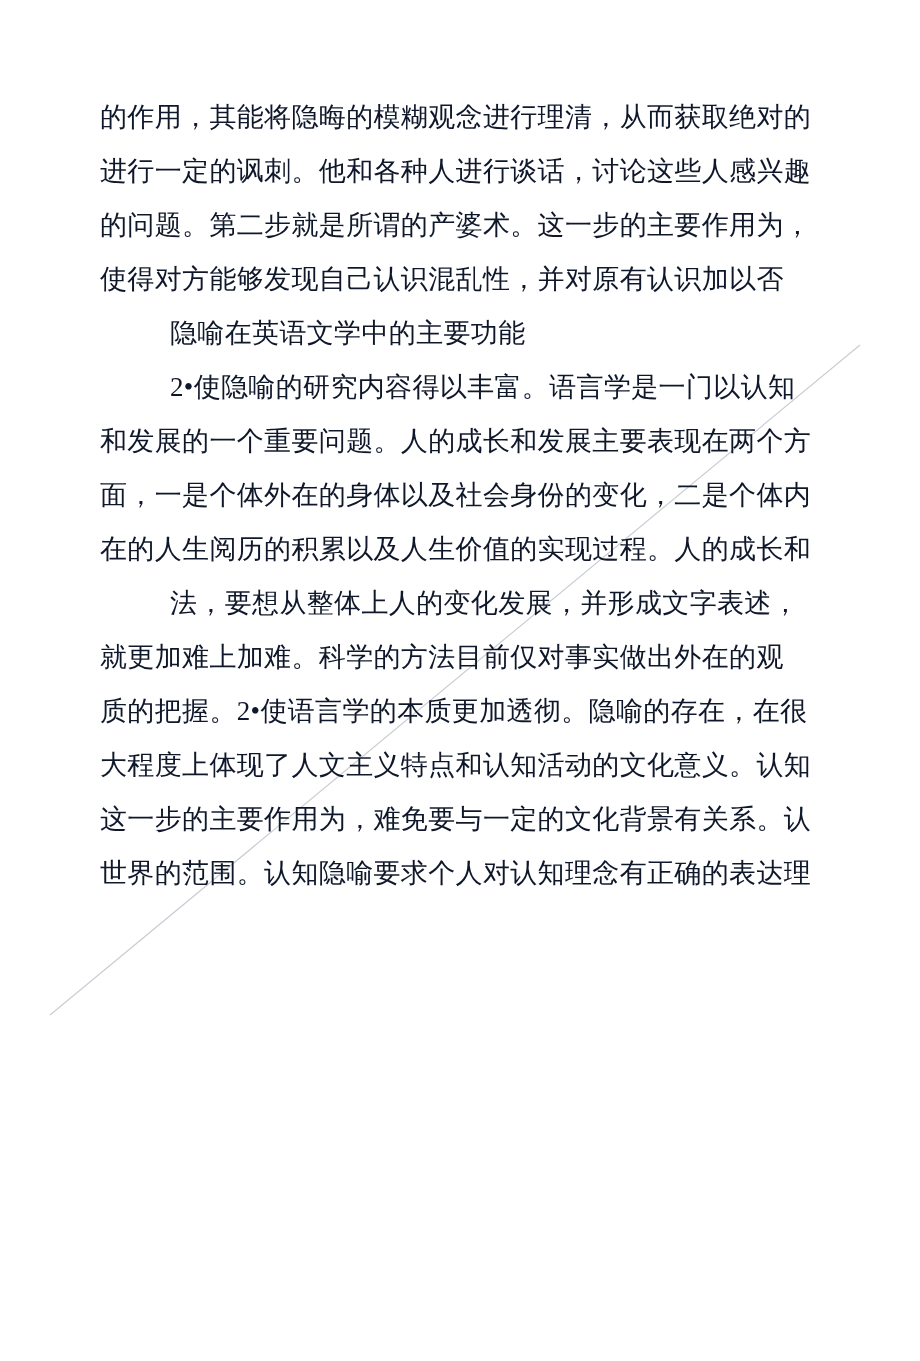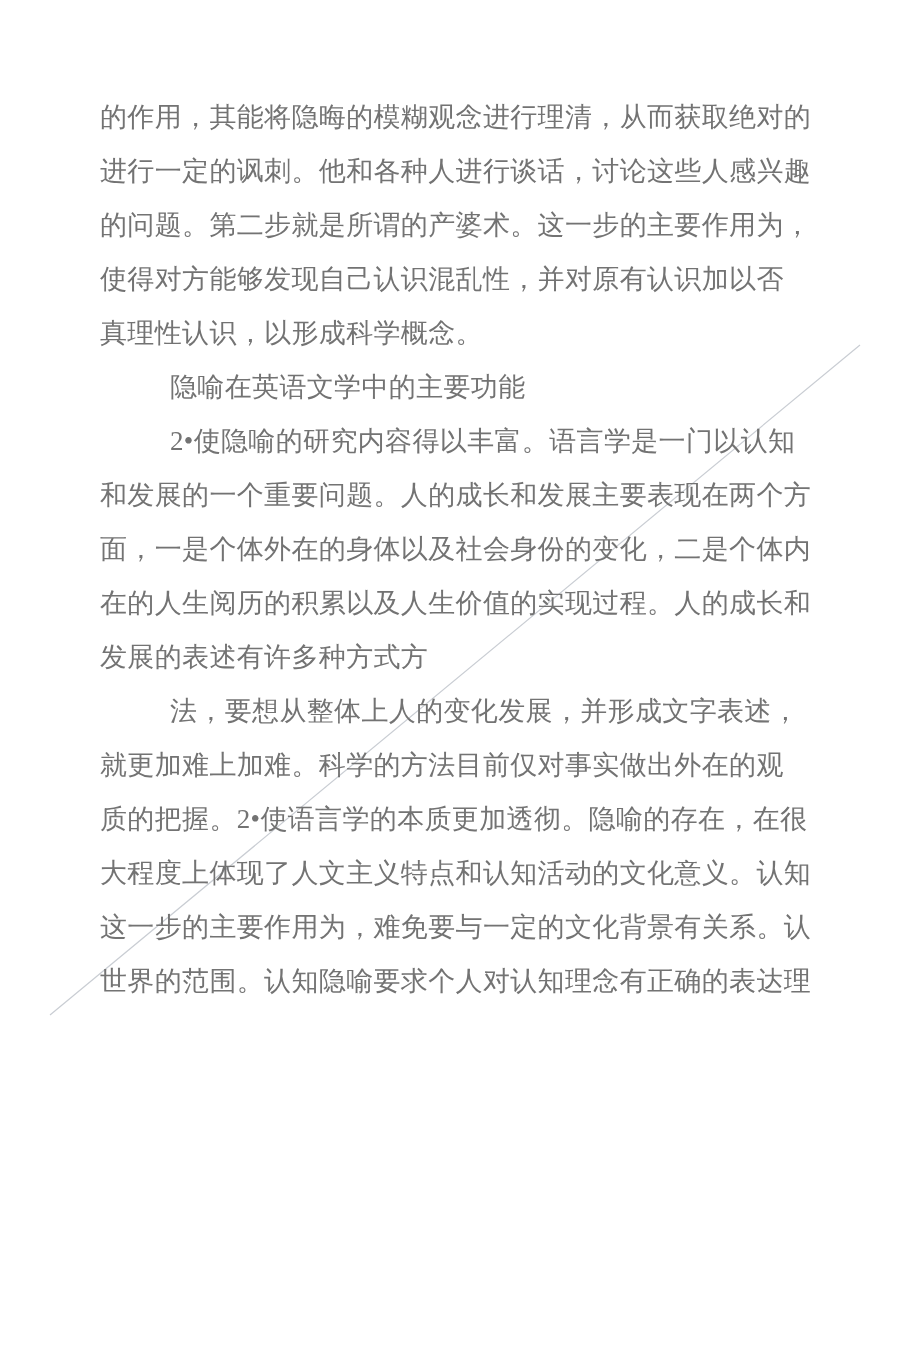--- a/index.html
+++ b/index.html
@@ -42,32 +42,30 @@
     padding-left: 70px;
   }
 </style>
 </head>
 <body>
 
 <div class="page" style="background: rgb(255, 255, 255);">
   <svg class="watermark-svg">
     <line x1="860" y1="345" x2="50" y2="1015" stroke="#c9cdd3" stroke-width="1.2"></line>
   </svg>
-  <div class="doc-text" style="color: #737373;">
+  <div class="doc-text" style="color: #0f172a;">
       <div class="line">的作用，其能将隐晦的模糊观念进行理清，从而获取绝对的</div>
       <div class="line">进行一定的讽刺。他和各种人进行谈话，讨论这些人感兴趣</div>
       <div class="line">的问题。第二步就是所谓的产婆术。这一步的主要作用为，</div>
       <div class="line">使得对方能够发现自己认识混乱性，并对原有认识加以否</div>
-      <div class="line">真理性认识，以形成科学概念。</div>
       <div class="line indent">隐喻在英语文学中的主要功能</div>
       <div class="line indent">2•使隐喻的研究内容得以丰富。语言学是一门以认知</div>
       <div class="line">和发展的一个重要问题。人的成长和发展主要表现在两个方</div>
       <div class="line">面，一是个体外在的身体以及社会身份的变化，二是个体内</div>
       <div class="line">在的人生阅历的积累以及人生价值的实现过程。人的成长和</div>
-      <div class="line">发展的表述有许多种方式方</div>
       <div class="line indent">法，要想从整体上人的变化发展，并形成文字表述，</div>
       <div class="line">就更加难上加难。科学的方法目前仅对事实做出外在的观</div>
       <div class="line">质的把握。2•使语言学的本质更加透彻。隐喻的存在，在很</div>
       <div class="line">大程度上体现了人文主义特点和认知活动的文化意义。认知</div>
       <div class="line">这一步的主要作用为，难免要与一定的文化背景有关系。认</div>
       <div class="line">世界的范围。认知隐喻要求个人对认知理念有正确的表达理</div>
     </div>
 </div>
 
 </body></html>

